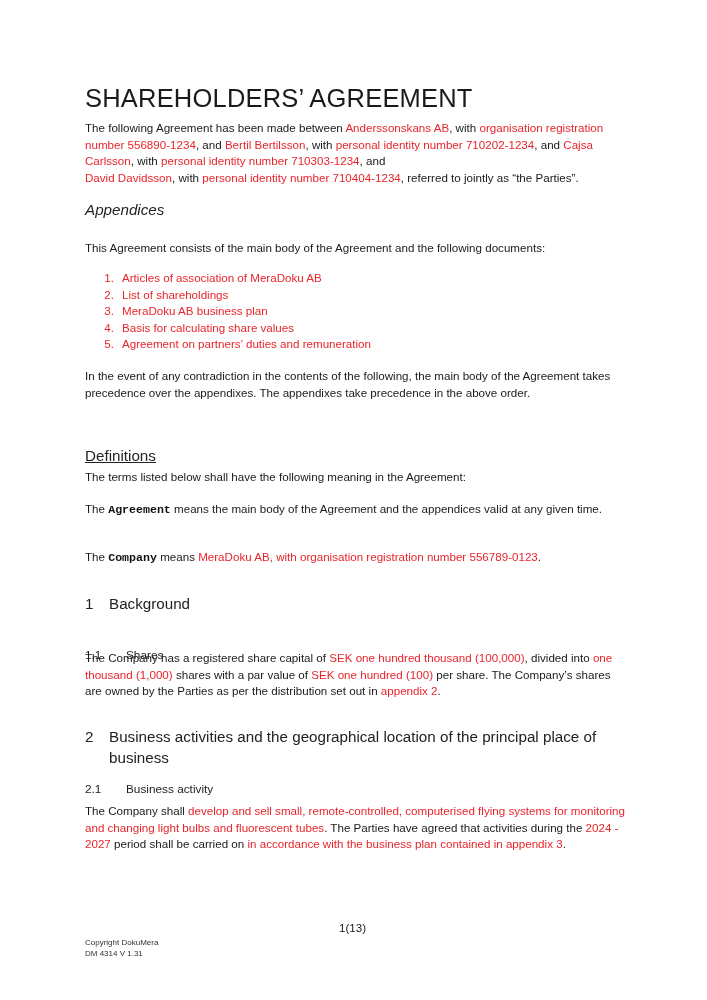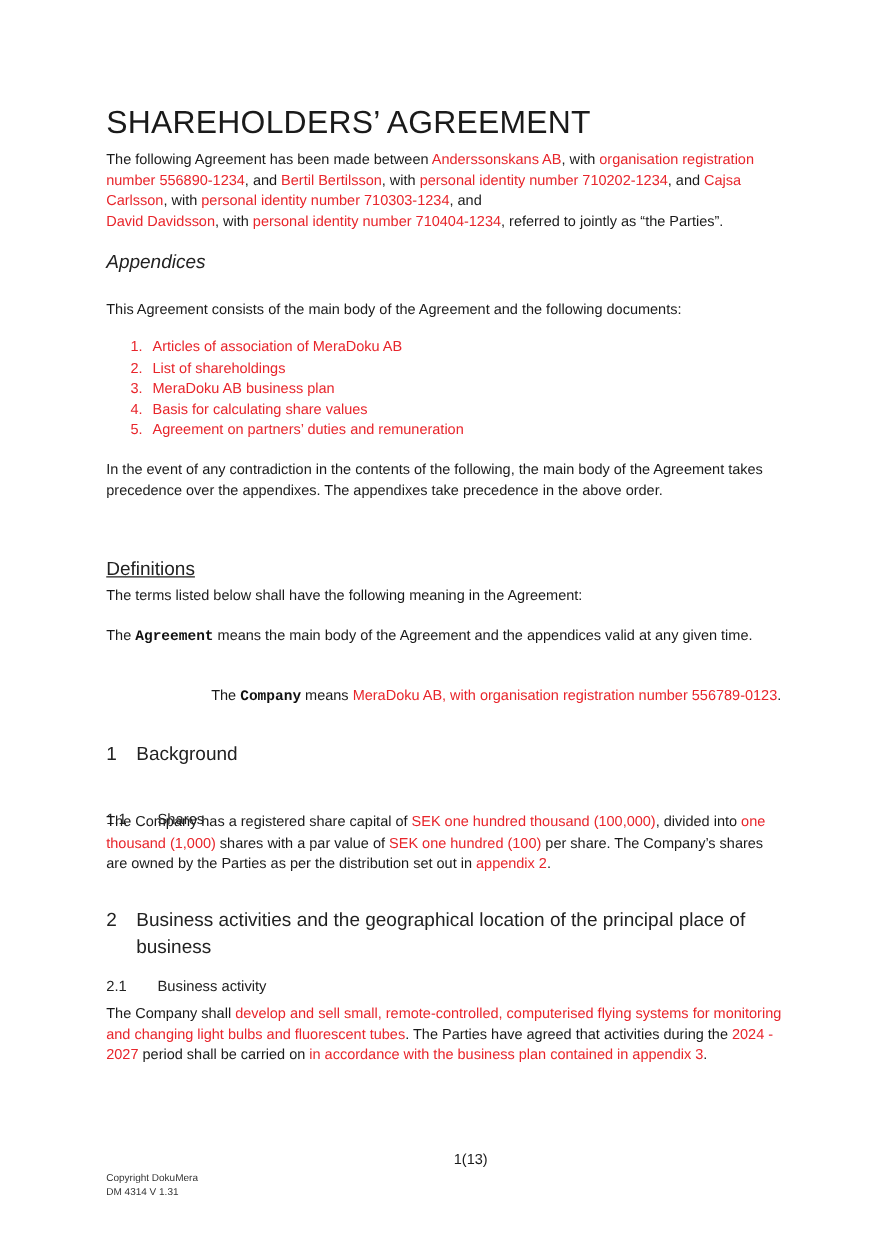--- a/index.html
+++ b/index.html
@@ -30,21 +30,21 @@
     position: absolute; left: 85px; font-size: 11.8px; margin: 0; font-weight: normal; display: flex; color:#222;
   }
   .h2 .num { width: 41px; flex: none; }
   ol.appx {
     position: absolute; left: 85px; top: 270px; margin: 0; padding: 0; list-style: none;
     font-size: 11.6px; line-height: 16.5px; color: #e8252b;
   }
   ol.appx li { display: flex; }
   ol.appx li .n { width: 37px; text-align: right; padding-right: 8px; box-sizing: border-box; flex: none; }
   b { font-weight: bold; color:#111;font-family:Liberation Mono, monospace; }
-  .pageno { position: absolute; left: 339px; top: 921px; font-size: 11.6px; margin-left: 24px; }
+  .pageno { position: absolute; left: 339px; top: 921px; font-size: 11.6px; }
   .footer { position: absolute; left: 85px; top: 937px; font-size: 8px; line-height: 11px; color: #333; }
 </style>
 </head>
 <body>
 
 <h1 class="title">SHAREHOLDERS’ AGREEMENT</h1>
 
 <p class="para" style="top:120px;"><span>The following Agreement has been made between </span><span class="red">Anderssonskans AB</span><span>, with </span><span class="red">organisation registration number 556890-1234</span><span>, and </span><span class="red">Bertil Bertilsson</span><span>, with </span><span class="red">personal identity number 710202-1234</span><span>, and </span><span class="red">Cajsa Carlsson</span><span>, with </span><span class="red">personal identity number 710303-1234</span><span>, and </span><br><span class="red">David Davidsson</span><span>, with </span><span class="red">personal identity number 710404-1234</span><span>, referred to jointly as “the Parties”.</span></p>
 
 <h2 class="h-unnum" style="top:201px;font-style:italic;">Appendices</h2>
@@ -73,21 +73,21 @@
     </li>
 </ol>
 
 <p class="para" style="top:368px;">In the event of any contradiction in the contents of the following, the main body of the Agreement takes precedence over the appendixes. The appendixes take precedence in the above order.</p>
 
 <h2 class="h-unnum" style="top:447px;text-decoration:underline;">Definitions</h2>
 <p class="para" style="top:469px;">The terms listed below shall have the following meaning in the Agreement:</p>
 
 <p class="para" style="top:501px;"><span>The </span><b>Agreement</b><span> means the main body of the Agreement and the appendices valid at any given time.</span></p>
 
-<p class="para" style="top:549px;text-align:right;"><span>The </span><b>Company</b><span> means </span><span class="red">MeraDoku AB, with organisation registration number 556789-0123</span><span>.</span></p>
+<p class="para" style="top:549px;"><span>The </span><b>Company</b><span> means </span><span class="red">MeraDoku AB, with organisation registration number 556789-0123</span><span>.</span></p>
 
 <h2 class="h1" style="top:594px;">
     <span class="num">1</span>
     <span>Background</span>
   </h2>
 
 <h3 class="h2" style="top:628px;margin-top:20px;">
     <span class="num">1.1</span>
     <span>Shares</span>
   </h3>

